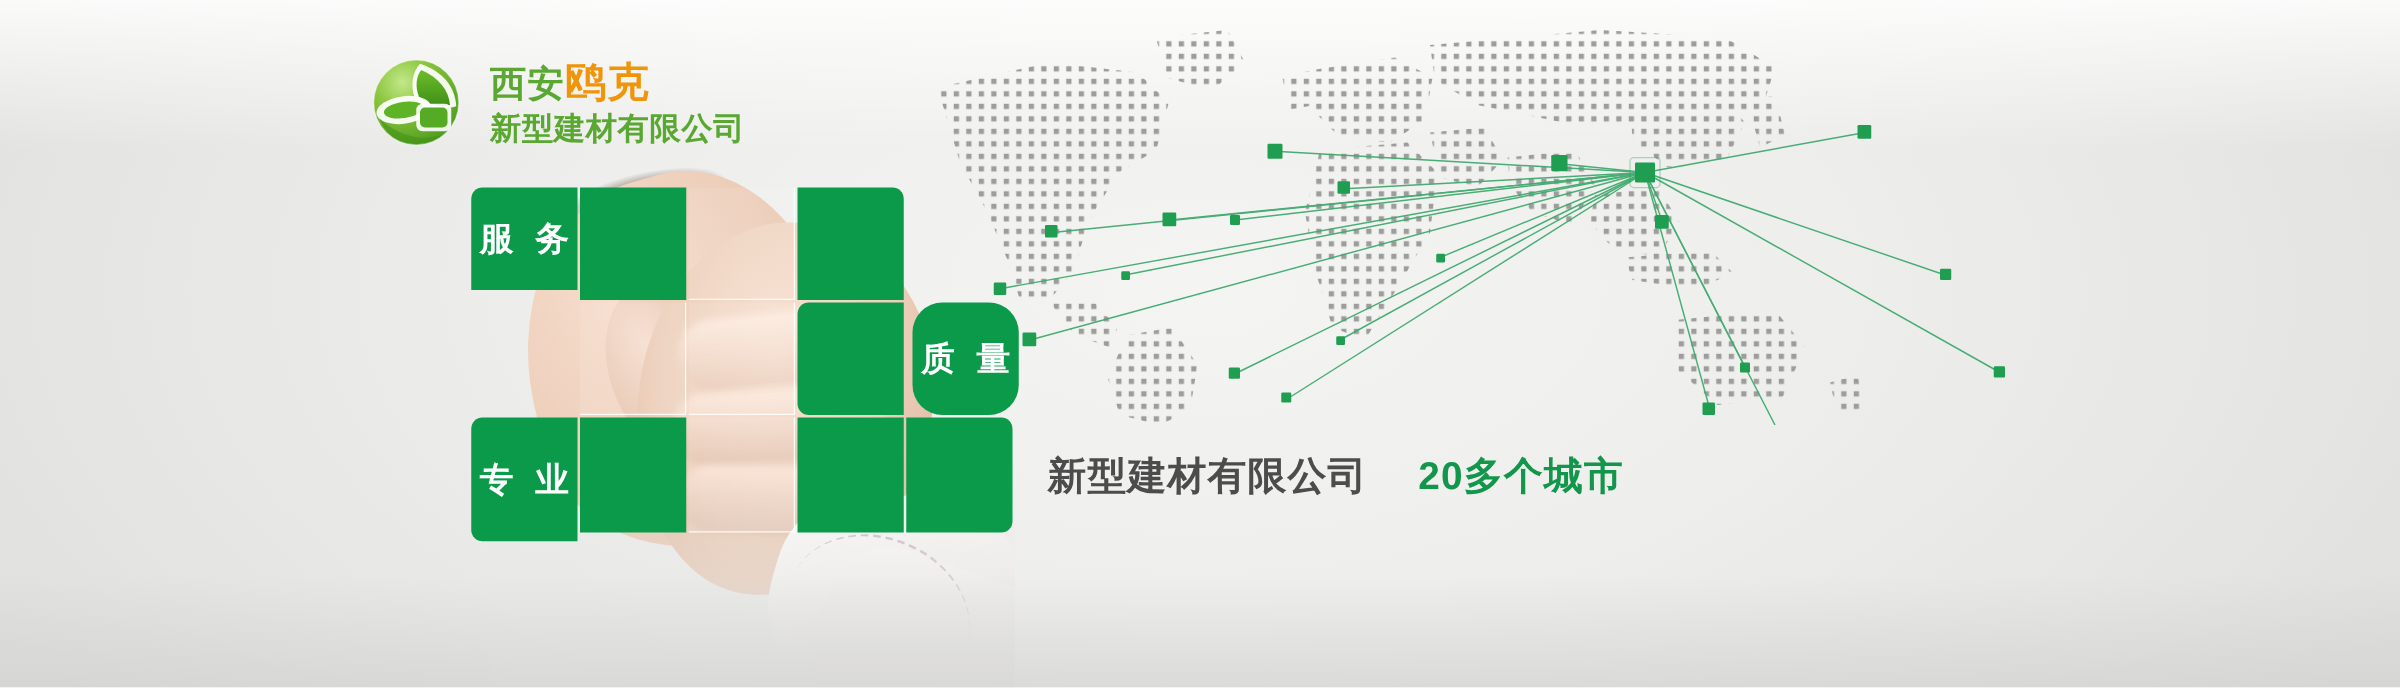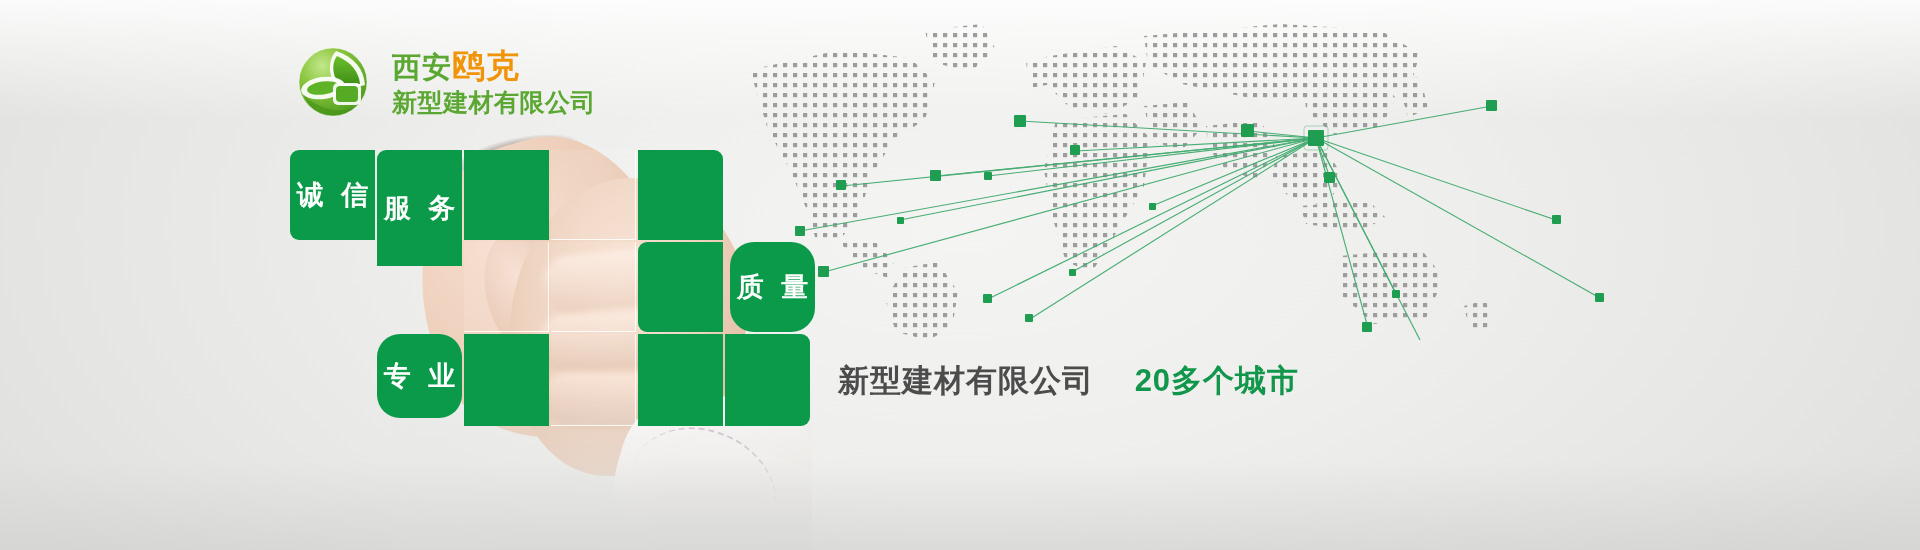--- a/index.html
+++ b/index.html
@@ -346,38 +346,35 @@
     <div class="knuckle2"></div>
     <div class="knuckle3"></div>
     <div class="cuff"></div>
     <div class="sleeve"></div>
     <div class="stitch"></div>
     <div id="photo-veil"></div>
   </div>
 
   <div id="mosaic">
 
-    <div class="tile green r-tl r-bl" style="left:0;top:0;height:90px;">
-      <span class="label">诚 信</span>
-    </div>
-    <div class="tile green r-tl" style="left:87px;top:0;height:116px;">
+    <div class="tile green r-tl" style="left:87px;top:0;height:82px;">
       <span class="label">服 务</span>
     </div>
     <div class="tile green" style="left:174px;top:0;height:90px;"></div>
     <div class="tile glass" style="left:261px;top:0;height:90px;"></div>
     <div class="tile green r-tr" style="left:348px;top:0;height:90px;"></div>
 
     <div class="tile glass" style="left:174px;top:92px;height:90px;"></div>
     <div class="tile glass" style="left:261px;top:92px;height:90px;"></div>
     <div class="tile green r-tl r-bl" style="left:348px;top:92px;height:90px;"></div>
     <div class="tile green r-tl r-tr r-br" style="left:440px;top:92px;height:90px;border-radius:24px;">
       <span class="label">质 量</span>
     </div>
 
-    <div class="tile green r-tl r-bl" style="left:87px;top:184px;height:84px;border-radius:23px;">
+    <div class="tile green r-tl r-bl" style="left:87px;top:184px;height:99px;">
       <span class="label">专 业</span>
     </div>
     <div class="tile green" style="left:174px;top:184px;height:92px;"></div>
     <div class="tile glass" style="left:261px;top:184px;height:92px;"></div>
     <div class="tile green" style="left:348px;top:184px;height:92px;"></div>
     <div class="tile green r-tr r-br" style="left:435px;top:184px;height:92px;"></div>
   </div>
 
   <div id="logo-block">
     <div id="logo-mark">

